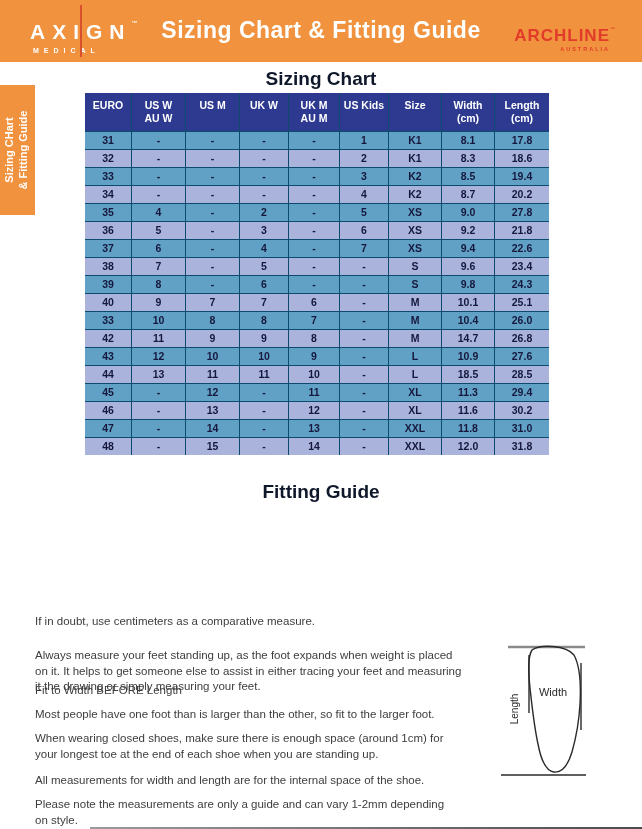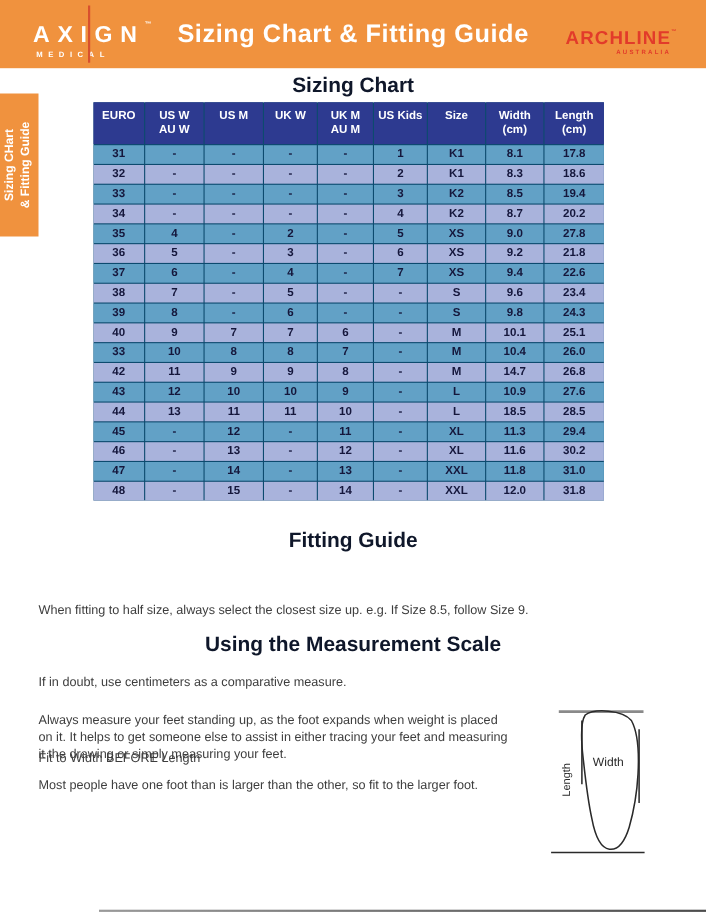--- a/index.html
+++ b/index.html
@@ -296,30 +296,33 @@
       <div class="td light">-</div>
       <div class="td light">14</div>
       <div class="td light">-</div>
       <div class="td light">XXL</div>
       <div class="td light">12.0</div>
       <div class="td light">31.8</div>
     </div>
 
   <div class="center-heading" id="fitting-heading">Fitting Guide</div>
 
-  <div class="para" id="p2">When fitting to half size, always select the closest size up. e.g. If Size 8.5, follow Size 9.</div>
-
-  <div class="center-heading" id="measure-heading">Using the Measurement Scale</div>
+
 
   <div class="para" id="p3">If in doubt, use centimeters as a comparative measure.</div>
   <div class="para" id="p4">Always measure your feet standing up, as the foot expands when weight is placed
 on it. It helps to get someone else to assist in either tracing your feet and measuring
 it the drawing or simply measuring your feet.</div>
   <div class="para" id="p5">Fit to Width BEFORE Length</div>
   <div class="para" id="p6">Most people have one foot than is larger than the other, so fit to the larger foot.</div>
+  <div class="para" id="p7">When wearing closed shoes, make sure there is enough space (around 1cm) for
+your longest toe at the end of each shoe when you are standing up.</div>
+  <div class="para" id="p8">All measurements for width and length are for the internal space of the shoe.</div>
+  <div class="para" id="p9">Please note the measurements are only a guide and can vary 1-2mm depending
+on style.</div>
 
   <svg class="foot-diagram" viewBox="0 0 147 140">
     <line x1="13" y1="7" x2="90" y2="7" stroke="#8a8a8a" stroke-width="2.5"></line>
     <path d="M37,10 C33,16 33,30 35,48 C37,66 39,86 43,104 C46,120 51,131 59,132 C67,133 73,125 77,112 C81,98 84,82 85,64 C86,46 85,26 79,15 C71,5 45,4 37,10 Z" fill="none" stroke="#2a2a2a" stroke-width="1.4"></path>
     <line x1="34" y1="15" x2="34" y2="73" stroke="#2a2a2a" stroke-width="1.4"></line>
     <line x1="86" y1="23" x2="86" y2="90" stroke="#2a2a2a" stroke-width="1.4"></line>
     <text x="58" y="56" text-anchor="middle" font-size="11" fill="#2a2a2a" font-family="Liberation Sans, sans-serif" id="width-label">Width</text>
     <text transform="translate(23,69) rotate(-90)" text-anchor="middle" font-size="10" fill="#2a2a2a" font-family="Liberation Sans, sans-serif" id="length-label">Length</text>
     <line x1="6" y1="135" x2="91" y2="135" stroke="#2a2a2a" stroke-width="1.5"></line>
   </svg>

